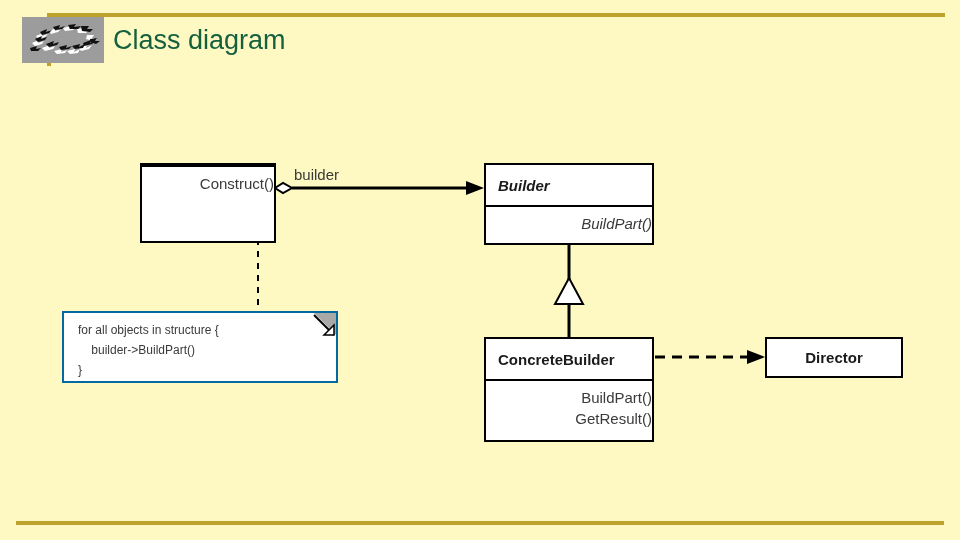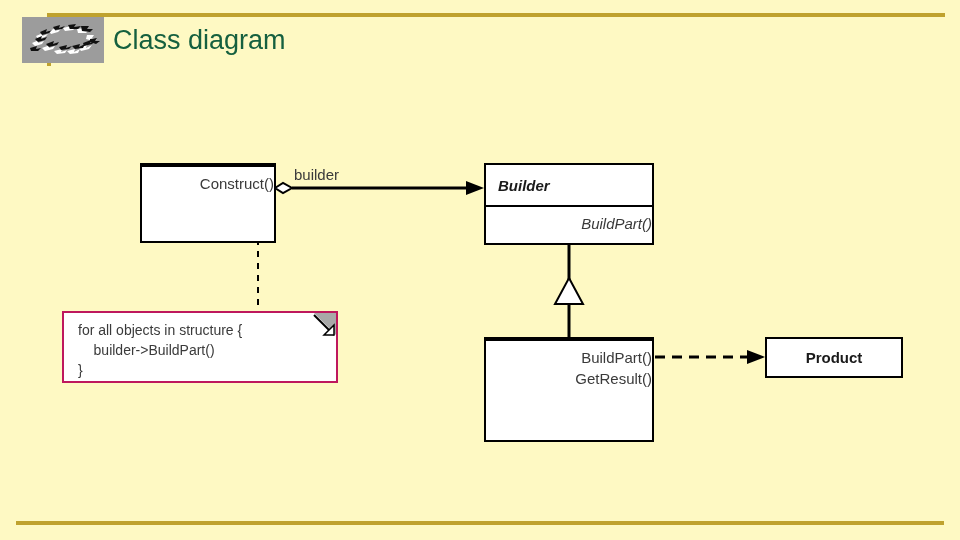--- a/index.html
+++ b/index.html
@@ -108,24 +108,24 @@
     box-sizing: border-box;
     white-space: nowrap;
     text-align: right;
   }
   .uml-ops.italic { font-style: italic; }
   .uml-ops div { line-height: 21px; }
 
   
   .uml-note {
     position: absolute;
-    border: 2px solid #be185d;
+    border: 2px solid #0369a1;
     background: #ffffff;
     box-sizing: border-box;
-    font-size: 14px;
+    font-size: 12px;
     color: #3a3a3a;
   }
   .uml-note .note-body {
     padding: 7px 0 0 14px;
   }
   .uml-note .note-body div { line-height: 20px; white-space: pre; }
   .note-fold {
     position: absolute;
     right: 0;
     top: 0;
@@ -223,28 +223,29 @@
   </div>
 
   <div class="uml-box" style="left:484px; top:163px; width:170px; height:82px;">
     <div class="uml-name bolditalic" style="height:40px;">Builder</div>
     <div class="uml-divider uml-ops italic" style="height:40px;">
       <div>BuildPart()</div>
     </div>
   </div>
 
   <div class="uml-box" style="left:484px; top:337px; width:170px; height:105px;">
+    <div class="uml-name bold" style="height:40px;">ConcreteBuilder</div>
     <div class="uml-divider uml-ops" style="height:63px;">
       <div>BuildPart()</div>
       <div>GetResult()</div>
     </div>
   </div>
 
   <div class="uml-box" style="left:765px; top:337px; width:138px; height:41px;">
-    <div class="uml-name bold" style="height:100%; justify-content:center; padding-left:0;">Product</div>
+    <div class="uml-name bold" style="height:100%; justify-content:center; padding-left:0;">Director</div>
   </div>
 
   <div class="assoc-label" style="left:294px; top:166px;">builder</div>
 
   <div class="uml-note" style="left:62px; top:311px; width:276px; height:72px;">
     <div class="note-body">
       <div>for all objects in structure {</div>
       <div>    builder-&gt;BuildPart()</div>
       <div>}</div>
     </div>

